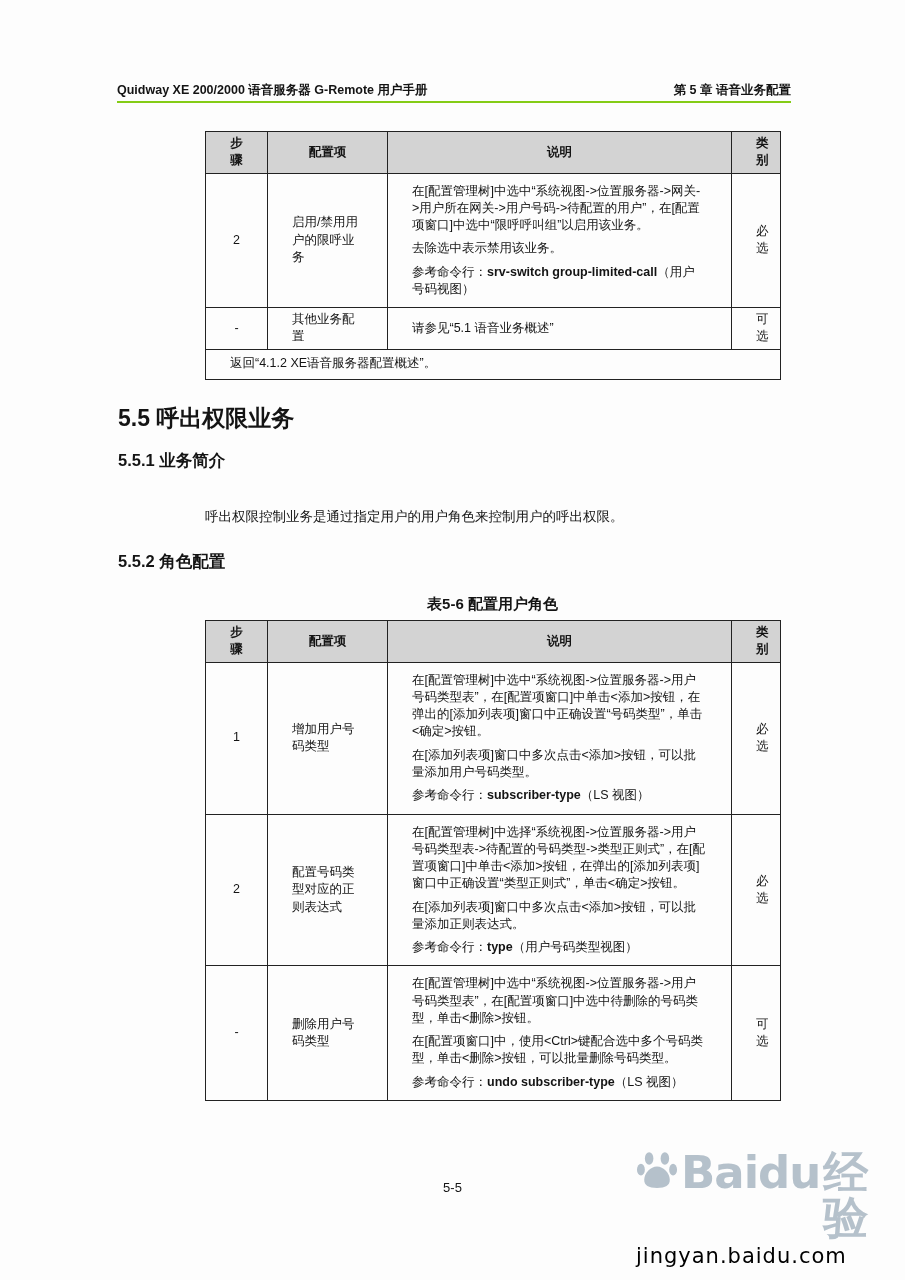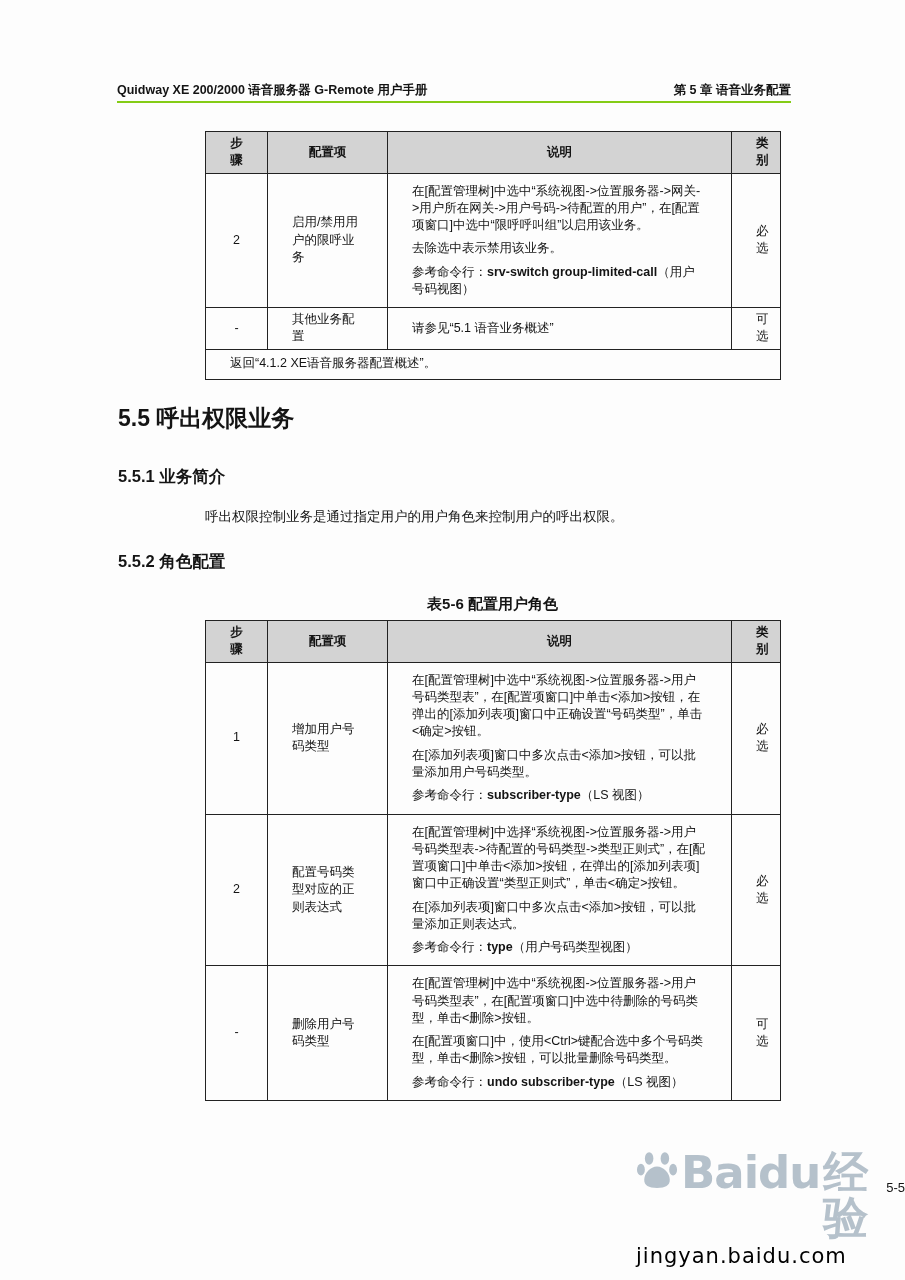--- a/index.html
+++ b/index.html
@@ -33,26 +33,26 @@
   .c-sub{padding:5px 8px;background:#fff;}
   .t1 tr.r1{height:131px;}
   .t1 tr.r2{height:32px;}
   .t1 tr.rf{height:30px;}
   .t2 tr.sub{height:28px;}
   .t2 tr.r1{height:152px;}
   .t2 tr.r2{height:150px;}
   .t2 tr.r3{height:132px;}
   
   .h-sec{position:absolute;left:118px;top:403px;margin:0;font-size:23px;font-weight:bold;}
-  .h-sub1{position:absolute;left:118px;top:466px;margin:0;font-size:16.5px;font-weight:bold;}
+  .h-sub1{position:absolute;left:118px;top:450px;margin:0;font-size:16.5px;font-weight:bold;}
   .body-text{position:absolute;left:205px;top:508px;margin:0;font-size:13.5px;}
   .h-sub2{position:absolute;left:118px;top:551px;margin:0;font-size:16.5px;font-weight:bold;}
   .caption{position:absolute;left:205px;top:595px;width:575px;text-align:center;font-size:15px;font-weight:bold;}
   
-  .page-num{position:absolute;left:0;top:1180px;width:905px;text-align:right;font-size:13px;}
+  .page-num{position:absolute;left:0;top:1180px;width:905px;text-align:center;font-size:13px;}
   
   .watermark{position:absolute;left:636px;top:1150px;color:#b5c1cb;}
   .wm-brand{display:flex;align-items:flex-start;gap:3px;font-size:45px;font-weight:bold;
     font-family:"DejaVu Sans","Liberation Sans",sans-serif;letter-spacing:-1px;line-height:1;}
   .wm-paw{width:42px;height:42px;flex:0 0 auto;}
   .wm-paw svg{width:100%;height:100%;fill:#b5c1cb;}
   .wm-url{font-size:21px;color:#000000;margin-top:4px;letter-spacing:1px;
     font-family:"DejaVu Sans","Liberation Sans",sans-serif;}
 </style>
 </head>

